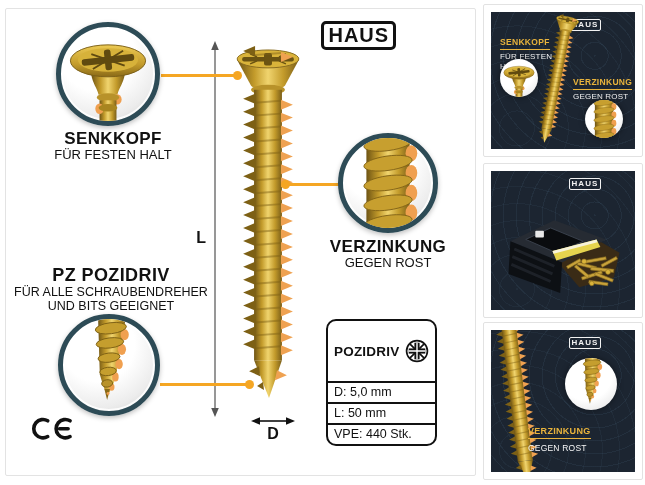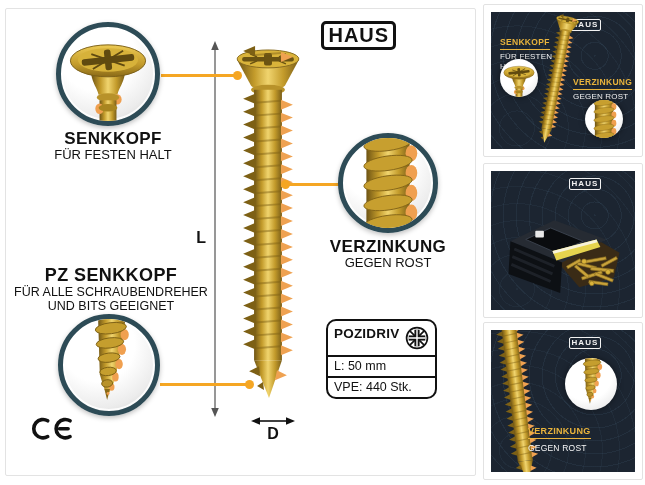--- a/index.html
+++ b/index.html
@@ -52,22 +52,22 @@
   .conn{position:absolute;height:3px;background:#f5a623;}
   .conn-dot{position:absolute;top:-3px;width:9px;height:9px;border-radius:50%;background:#f5a623;}
   .conn-dot.right{right:-3px;} .conn-dot.left{left:-3px;}
   .dim-label{position:absolute;font-size:16px;font-weight:600;}
   
   .spec-table{
     position:absolute;left:320px;top:310px;width:107px;background:#fff;
     border:2px solid #111;border-radius:10px;overflow:hidden;
   }
   .spec-header{
-    display:flex;justify-content:space-between;
-    padding:5px 6px;border-bottom:2px solid #111;
+    display:flex;align-items:center;justify-content:space-between;
+    padding:18px 6px;border-bottom:2px solid #111;
   }
   .spec-header-label{font-weight:700;font-size:13.5px;letter-spacing:.2px;}
   .spec-row{padding:2px 6px 3px;font-size:12.5px;border-bottom:2px solid #111;}
   .spec-row:last-child{border-bottom:none;}
   
   .ce-wrap{position:absolute;left:22px;top:404px;}
   
   .th-label{position:absolute;line-height:1.25;}
   .th-title{display:inline-block;color:#e8b33c;font-weight:700;font-size:8.5px;letter-spacing:.3px;
             border-bottom:1px solid #e8b33c;padding-bottom:1px;}
@@ -249,21 +249,21 @@
   <div class="t-center cap-sub" style="left:12px;top:139px;width:190px">FÜR FESTEN HALT</div>
 
   <div class="callout" style="left:332px;top:124px;width:90px;height:90px">
     <svg viewBox="0 0 100 100">
         <use href="#sym-thread"></use>
       </svg>
   </div>
   <div class="t-center cap-title" style="left:292px;top:228px;width:180px">VERZINKUNG</div>
   <div class="t-center cap-sub" style="left:292px;top:247px;width:180px">GEGEN ROST</div>
 
-  <div class="t-center cap-title big" style="left:5px;top:256px;width:200px">PZ SENKKOPF</div>
+  <div class="t-center cap-title big" style="left:5px;top:256px;width:200px">PZ POZIDRIV</div>
   <div class="t-center cap-sub small" style="left:5px;top:276px;width:200px">FÜR ALLE SCHRAUBENDREHER</div>
   <div class="t-center cap-sub small" style="left:5px;top:290px;width:200px">UND BITS GEEIGNET</div>
   <div class="callout" style="left:52px;top:305px;width:92px;height:92px">
     <svg viewBox="0 0 100 100">
         <use href="#sym-tip"></use>
       </svg>
   </div>
 
   <div class="ce-wrap">
     <svg width="46" height="34" viewBox="0 0 70 36">
@@ -278,20 +278,21 @@
     <div class="spec-header">
       <span class="spec-header-label">POZIDRIV</span>
       <svg width="24" height="24" viewBox="0 0 26 26">
         <circle cx="13" cy="13" r="11.3" fill="#fff" stroke="#111" stroke-width="1.8"></circle>
         <path d="M5.5,5.5 L20.5,20.5 M20.5,5.5 L5.5,20.5" stroke="#111" stroke-width="1.8"></path>
         <rect x="4" y="10.2" width="18" height="5.6" fill="#111"></rect>
         <rect x="10.2" y="4" width="5.6" height="18" fill="#111"></rect>
         <path d="M13,4 L13,22 M4,13 L22,13" stroke="#fff" stroke-width="1.5"></path>
       </svg>
     </div>
+    <div class="spec-row">D: 5,0 mm</div>
     <div class="spec-row">L: 50 mm</div>
     <div class="spec-row">VPE: 440 Stk.</div>
   </div>
 </div>
 
 <div class="thumb-card" style="top:4px;height:151px">
   <div class="thumb-img">
     <div class="logo thumb-logo">
       <span class="logo-haus">HAUS</span>
       <span class="logo-halt">HALT</span>

